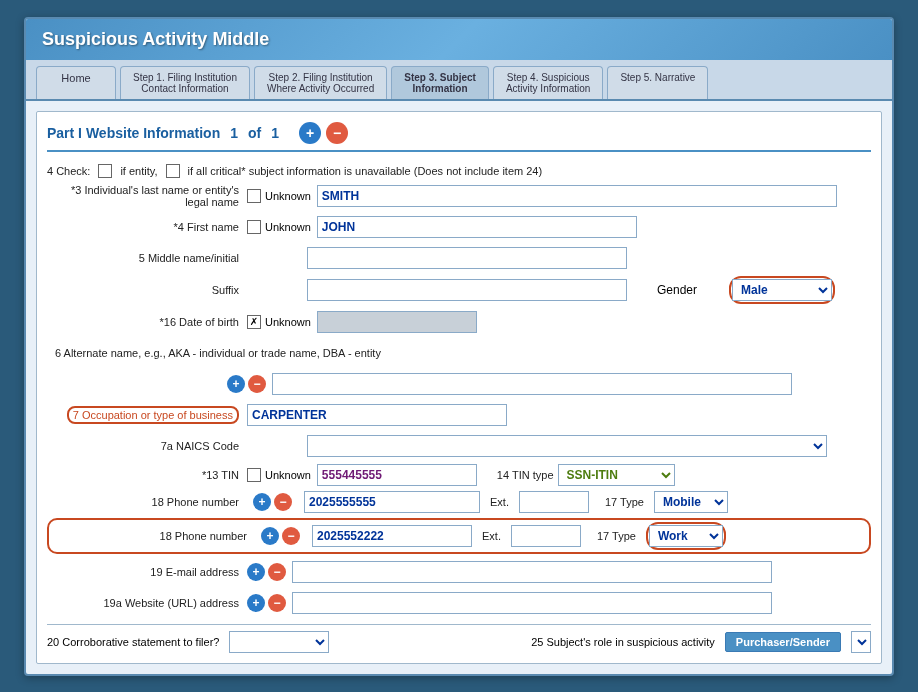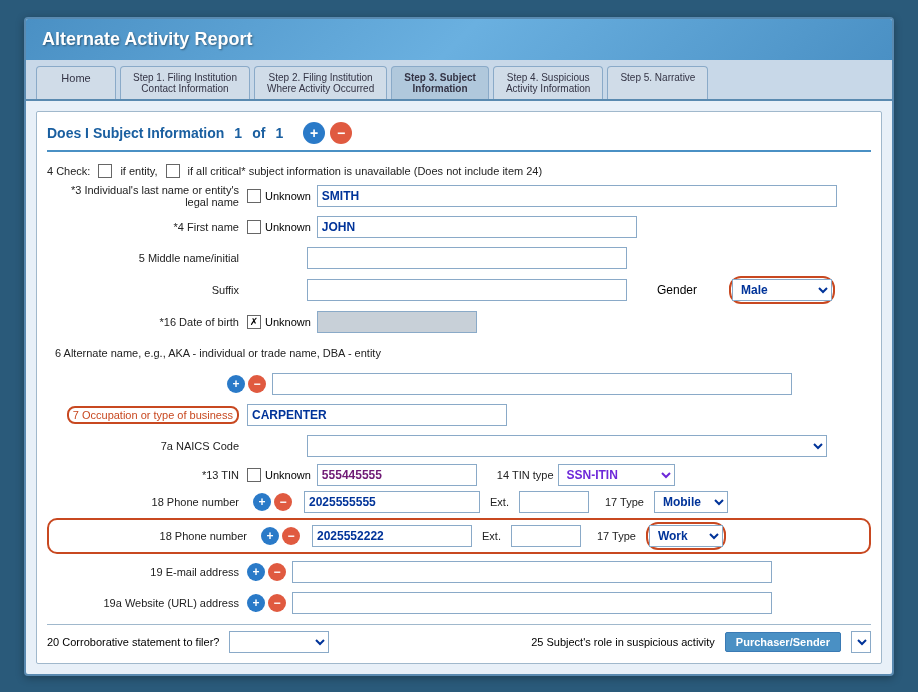--- a/index.html
+++ b/index.html
@@ -224,36 +224,36 @@
       justify-content: center;
       background: white;
     }
   </style>
 </head>
 <body>
 
 <div class="main-container">
 
   <div class="report-header">
-    <span class="report-title">Alternate Activity Report</span>
+    <span class="report-title">Suspicious Activity Middle</span>
   </div>
 
   <div class="nav-tabs">
     <div class="nav-tab">Home</div>
     <div class="nav-tab" style="font-size:10px;">Step 1. Filing Institution<br>Contact Information</div>
     <div class="nav-tab" style="font-size:10px;">Step 2. Filing Institution<br>Where Activity Occurred</div>
     <div class="nav-tab" style="font-size:10px; background:#b0c8dc; font-weight:bold;">Step 3. Subject<br>Information</div>
     <div class="nav-tab" style="font-size:10px;">Step 4. Suspicious<br>Activity Information</div>
     <div class="nav-tab" style="font-size:10px;">Step 5. Narrative</div>
   </div>
 
   <div class="content-area">
 
     <div class="part-header">
-      <span class="part-title">Does I Subject Information</span>
+      <span class="part-title">Part I Website Information</span>
       <span class="part-title">1</span>
       <span class="part-title">of</span>
       <span class="part-title">1</span>
       <div style="display:flex; gap:5px; margin-left:10px;">
         <button class="part-nav-btn btn-plus">+</button>
         <button class="part-nav-btn btn-minus">−</button>
       </div>
     </div>
 
     <div class="check-row">
@@ -345,21 +345,21 @@
     </div>
 
     <div class="tin-row">
       <div class="label-cell">*13 TIN</div>
       <div class="unknown-check">
         <span class="checkbox-empty"></span>
         <span>Unknown</span>
       </div>
       <input class="text-input" type="text" value="555445555" style="width: 160px; color: #701a75; font-weight: bold;">
       <span class="inline-label" style="margin-left:20px;">14 TIN type</span>
-      <select class="dropdown medium" style="color:#6d28d9; font-weight:bold; width:117px;">
+      <select class="dropdown medium" style="color:#4d7c0f; font-weight:bold; width:117px;">
         <option>SSN-ITIN</option>
         <option>EIN</option>
         <option>ITIN</option>
       </select>
     </div>
 
     <div class="phone-row">
       <div class="label-cell">18 Phone number</div>
       <div class="row-btns">
         <button class="row-btn btn-plus">+</button>

